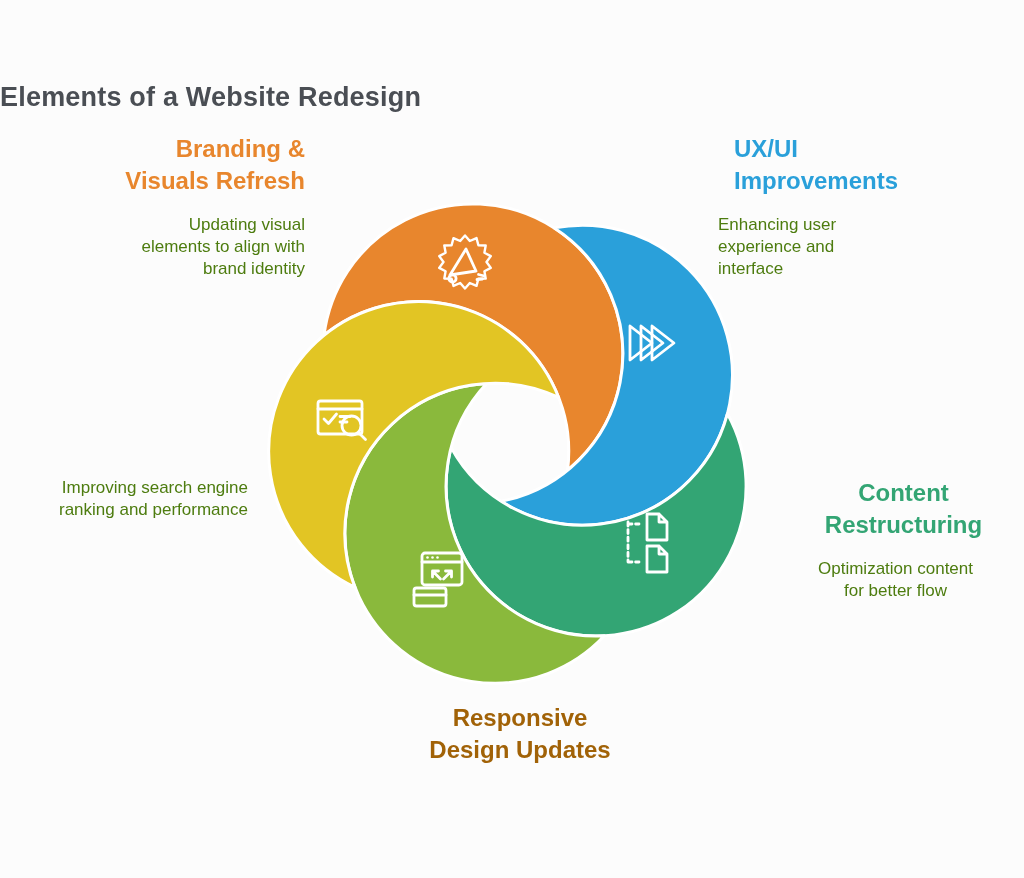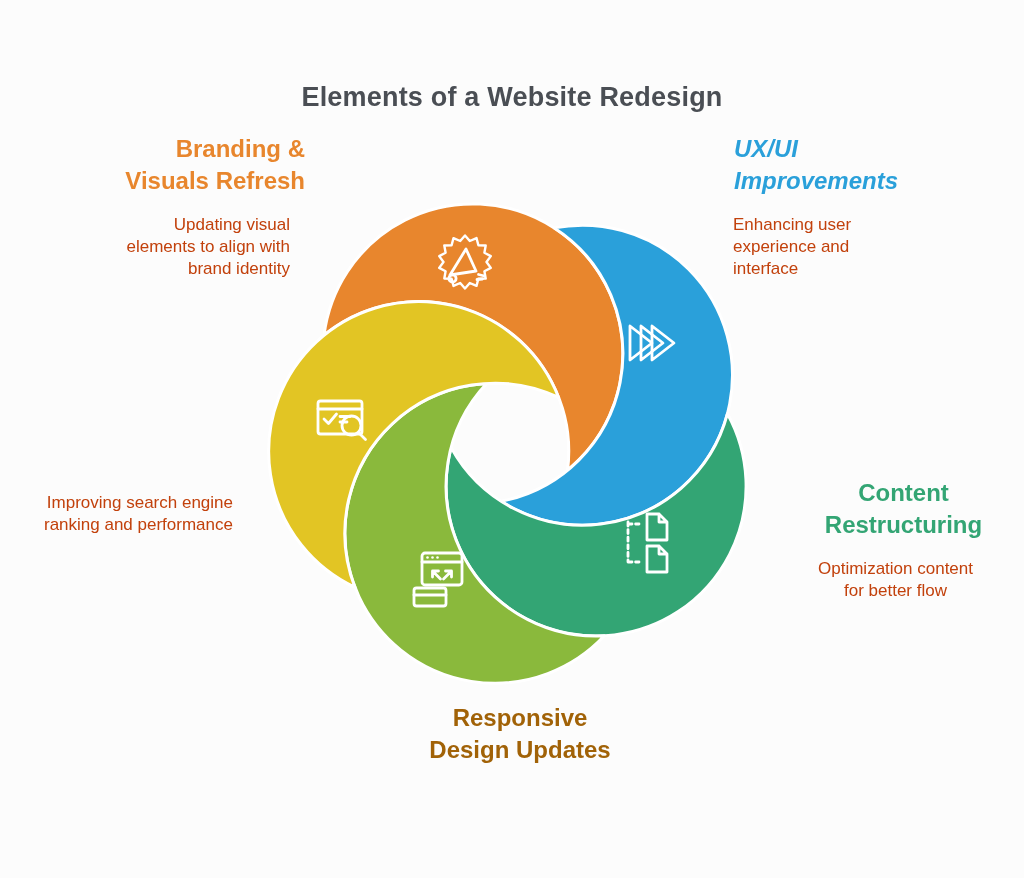--- a/index.html
+++ b/index.html
@@ -6,37 +6,36 @@
   html, body { margin: 0; padding: 0; }
   body {
     width: 1024px; height: 878px;
     background: #FCFCFC;
     font-family: "Liberation Sans", sans-serif;
     position: relative;
     overflow: hidden;
   }
   .page-title {
     position: absolute; top: 64px; left: 0; width: 100%;
-    text-align: center;
     font-size: 27px; font-weight: 700; color: #4A4E54;
     letter-spacing: 0.2px;
   }
   .swirl-wrap {
     position: absolute; left: 253px; top: 180px;
     width: 520px; height: 520px;
   }
   .seg { position: absolute; }
   .seg h2 {
     margin: 0 0 17px 16px;
     font-size: 24px; font-weight: 700; line-height: 1.33;
     white-space: pre-line;
   }
   .seg p {
-    margin: 15px;
-    font-size: 17px; line-height: 1.3; color: #c2410c;
+    margin: 0;
+    font-size: 17px; line-height: 1.3; color: #4d7c0f;
     white-space: pre-line;
   }
   .seg-branding   { left: 65px;  top: 133px; width: 240px; text-align: right; }
   .seg-uxui       { left: 718px; top: 133px; width: 235px; text-align: left; }
   .seg-content    { left: 778px; top: 477px; width: 235px; text-align: center; }
   .seg-seo        { left: 8px;   top: 477px; width: 240px; text-align: right; }
   .seg-responsive { left: 381px; top: 702px; width: 262px; text-align: center; }
 </style>
 </head>
 <body>
@@ -87,21 +86,21 @@
 
 <div class="seg seg-branding">
   <h2 style="color: rgb(232, 134, 45);">Branding &amp;
 Visuals Refresh</h2>
   <p>Updating visual
 elements to align with
 brand identity</p>
 </div>
 
 <div class="seg seg-uxui">
-  <h2 style="color: rgb(42, 160, 218); font-style: italic;">UX/UI
+  <h2 style="color: rgb(42, 160, 218);">UX/UI
 Improvements</h2>
   <p>Enhancing user
 experience and
 interface</p>
 </div>
 
 <div class="seg seg-content">
   <h2 style="color: rgb(51, 165, 116);">Content
 Restructuring</h2>
   <p>Optimization content

